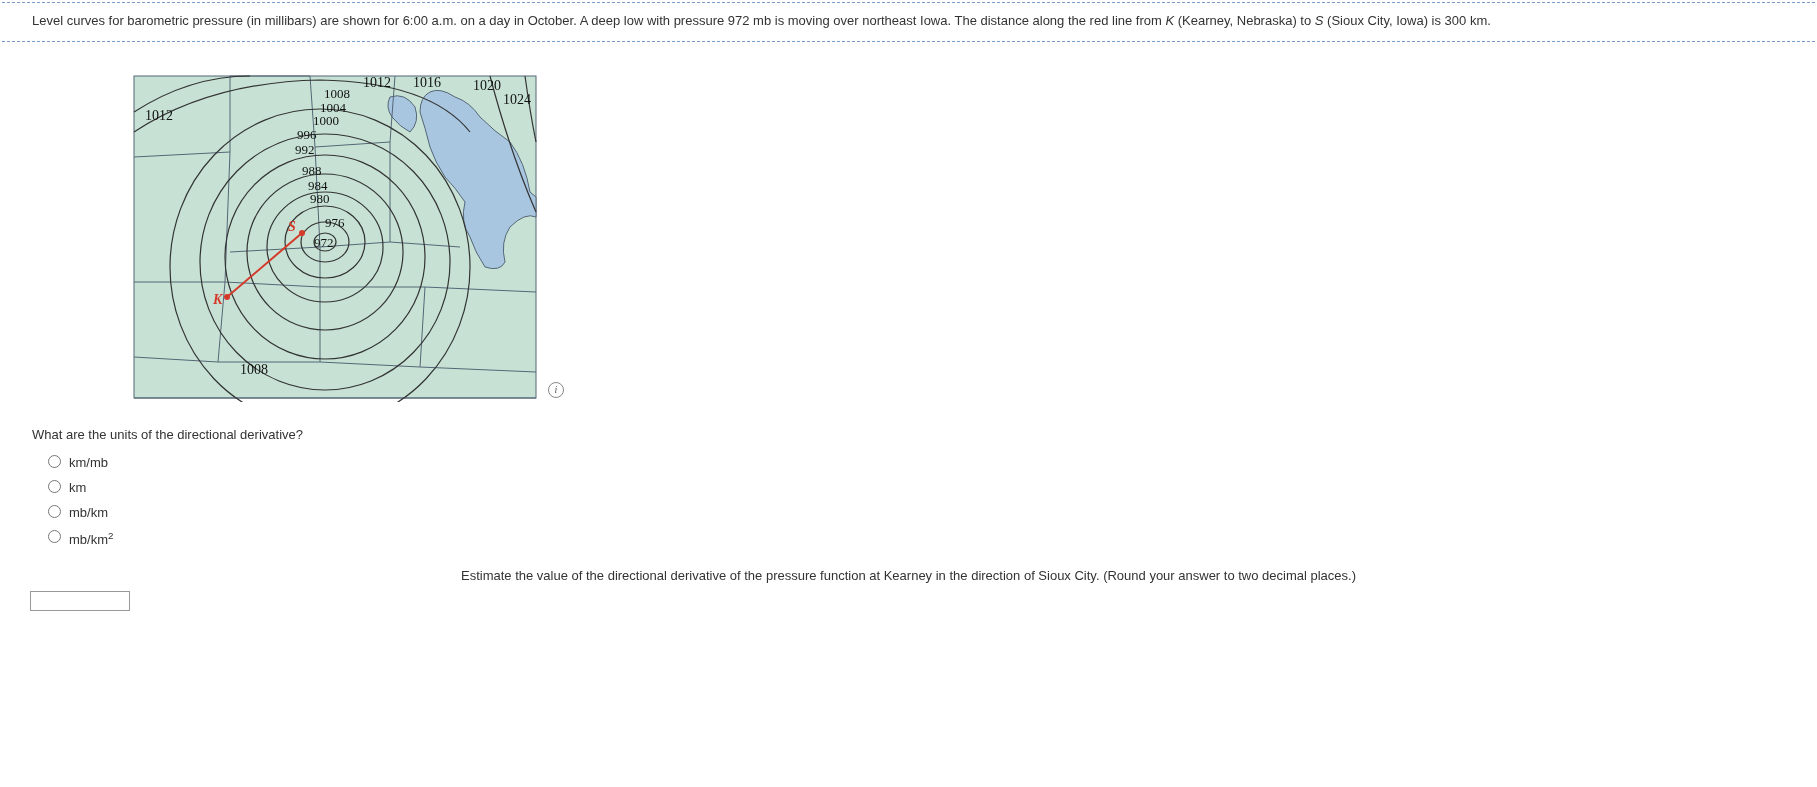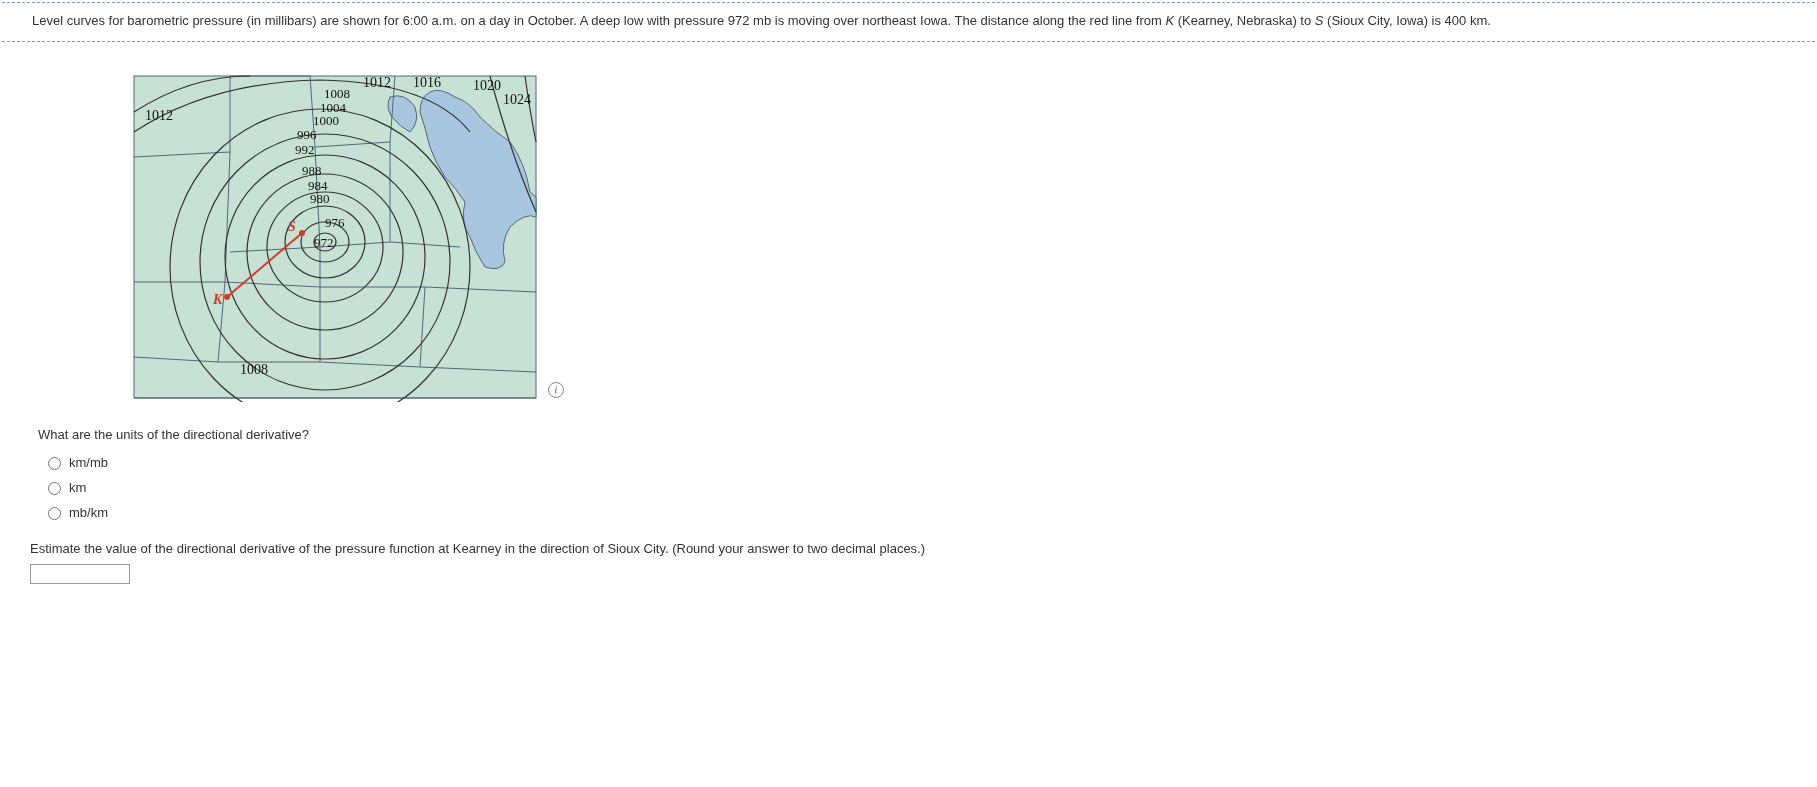--- a/index.html
+++ b/index.html
@@ -47,54 +47,55 @@
       font-family: Georgia, serif;
       font-style: italic;
       font-size: 10px;
       color: #555;
       cursor: pointer;
       background: #fff;
       position: relative;
       top: -4px;
     }
     .question-text {
-      margin: 18px 0 8px 8px;
+      margin: 18px 0 8px 2px;
     }
     .options {
       margin-left: 18px;
     }
     .option-row {
       display: flex;
-      align-items: flex-end;
+      align-items: flex-start;
       gap: 8px;
       padding: 5px 0;
     }
     .option-row input[type=radio] {
       margin: 0;
       width: 13px;
       height: 13px;
     }
     .option-label sup { font-size: 0.75em; }
     .estimate-text {
       margin: 16px 0 8px 0;
+      text-align: center;
     }
     .answer-input {
       width: 100px;
       height: 20px;
       border: 1px solid #999;
       padding: 1px 4px;
       font-size: 13px;
     }
   </style>
 </head>
 <body>
 
 <div class="container">
   <div class="problem-text">
-    <span>Level curves for barometric pressure (in millibars) are shown for 6:00 a.m. on a day in October. A deep low with pressure 972 mb is moving over northeast Iowa. The distance along the red line from </span><span class="italic">K</span><span> (Kearney, Nebraska) to </span><span class="italic">S</span><span> (Sioux City, Iowa) is 400 km.</span>
+    <span>Level curves for barometric pressure (in millibars) are shown for 6:00 a.m. on a day in October. A deep low with pressure 972 mb is moving over northeast Iowa. The distance along the red line from </span><span class="italic">K</span><span> (Kearney, Nebraska) to </span><span class="italic">S</span><span> (Sioux City, Iowa) is 300 km.</span>
   </div>
 </div>
 
 <div class="content">
 
   <div class="map-row">
     <div class="map-wrap">
       <svg class="map-svg" width="410" height="330" viewBox="0 0 410 330">
 
         <rect x="4" y="4" width="402" height="322" fill="#c7e2d4" stroke="#567" stroke-width="1"></rect>
@@ -165,19 +166,23 @@
       <span class="option-label">km/mb</span>
     </label>
     <label class="option-row">
       <input type="radio" name="units" style="">
       <span class="option-label">km</span>
     </label>
     <label class="option-row">
       <input type="radio" name="units" style="">
       <span class="option-label">mb/km</span>
     </label>
+    <label class="option-row">
+      <input type="radio" name="units" style="">
+      <span class="option-label">mb/km<sup>2</sup></span>
+    </label>
   </div>
 
   <div class="estimate-text">Estimate the value of the directional derivative of the pressure function at Kearney in the direction of Sioux City. (Round your answer to two decimal places.)</div>
 
   <input type="text" class="answer-input" value="" style="">
 
 </div>
 
 </body></html>

